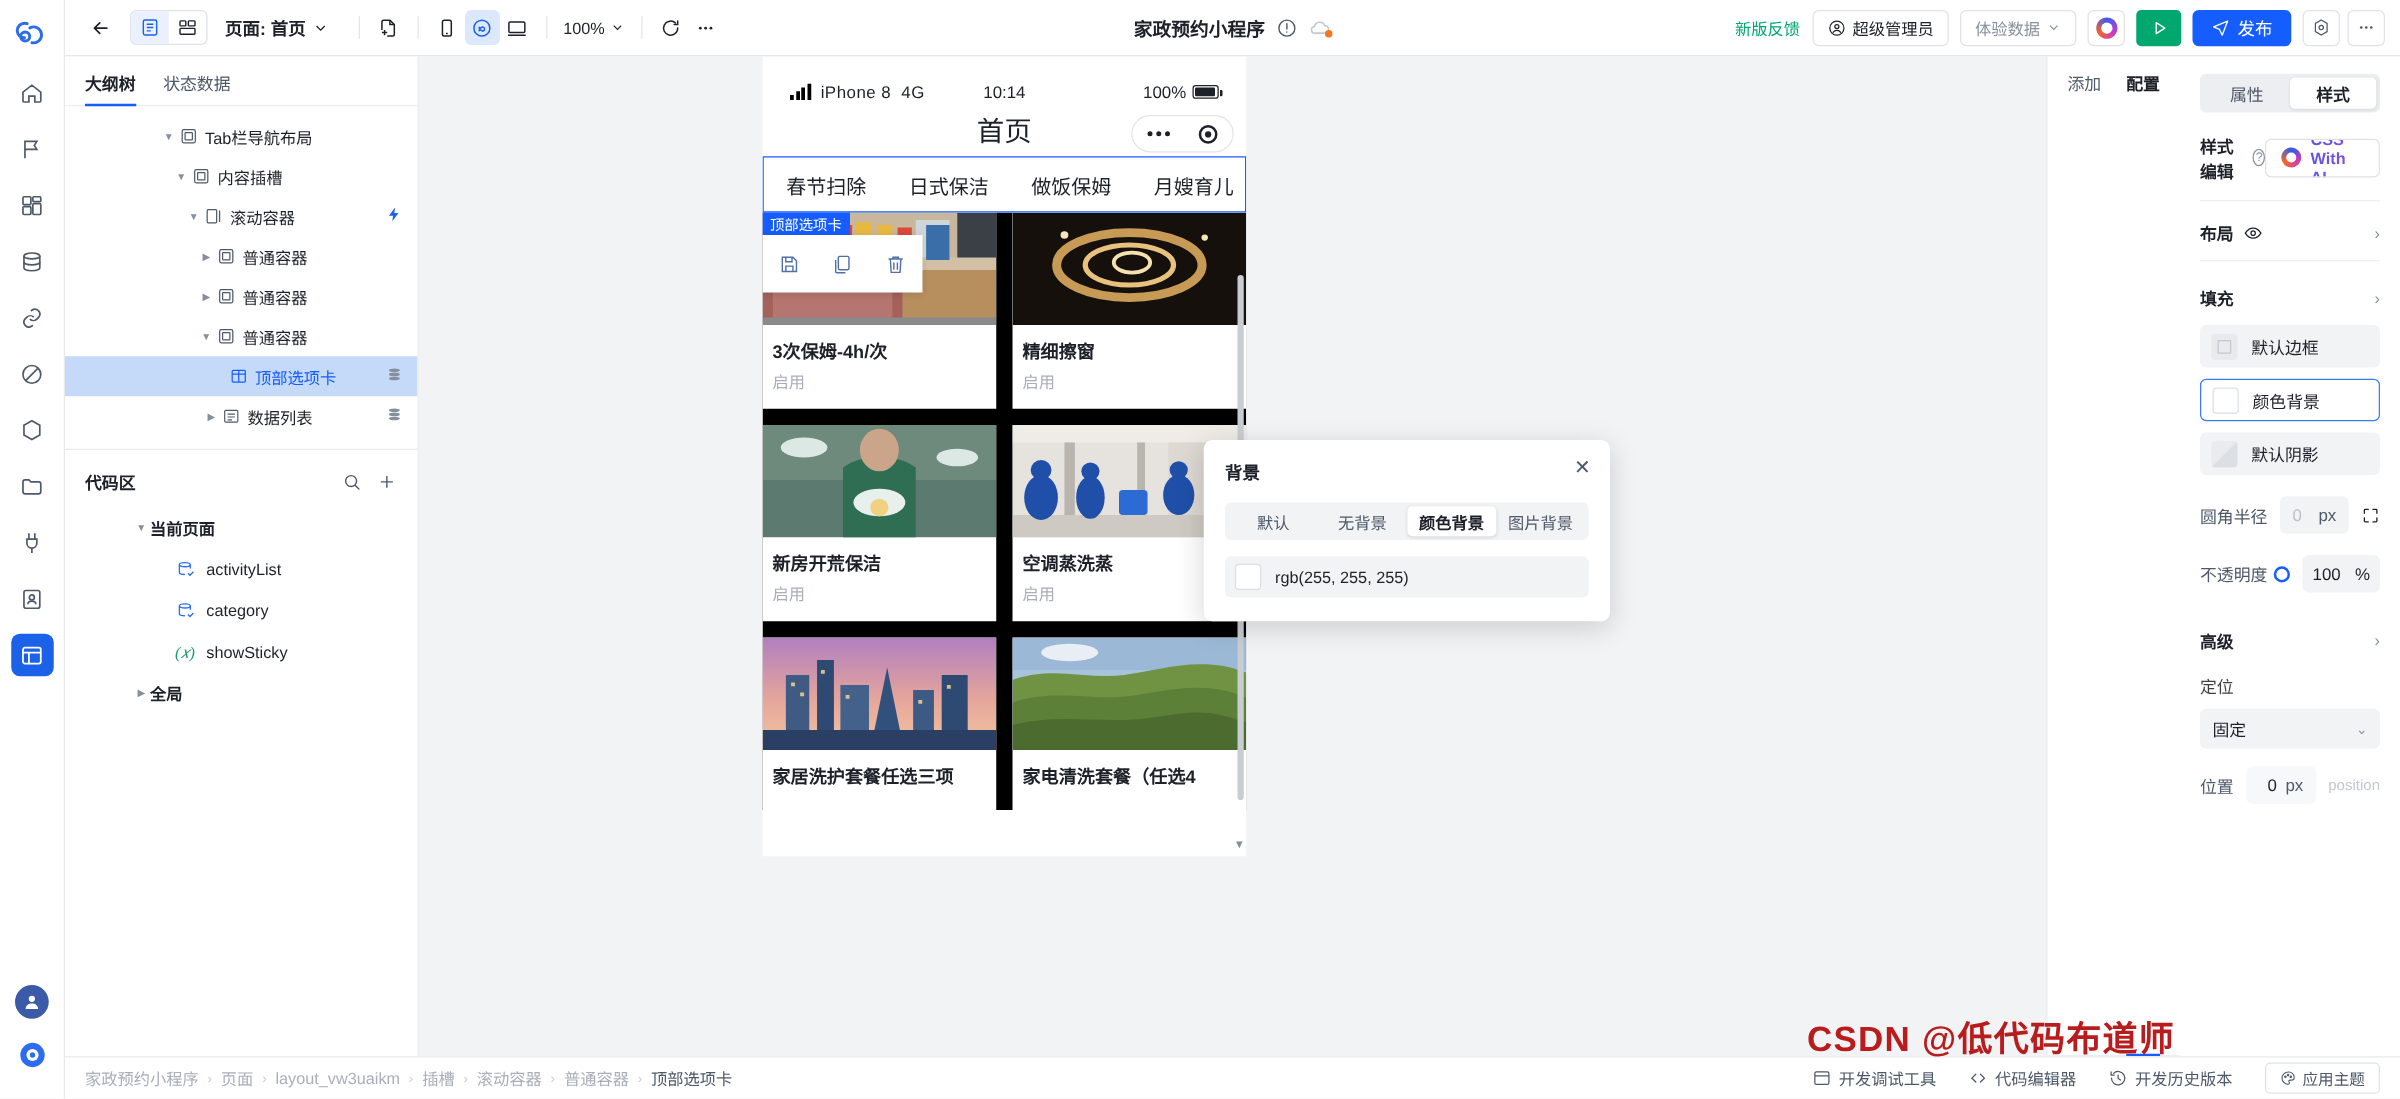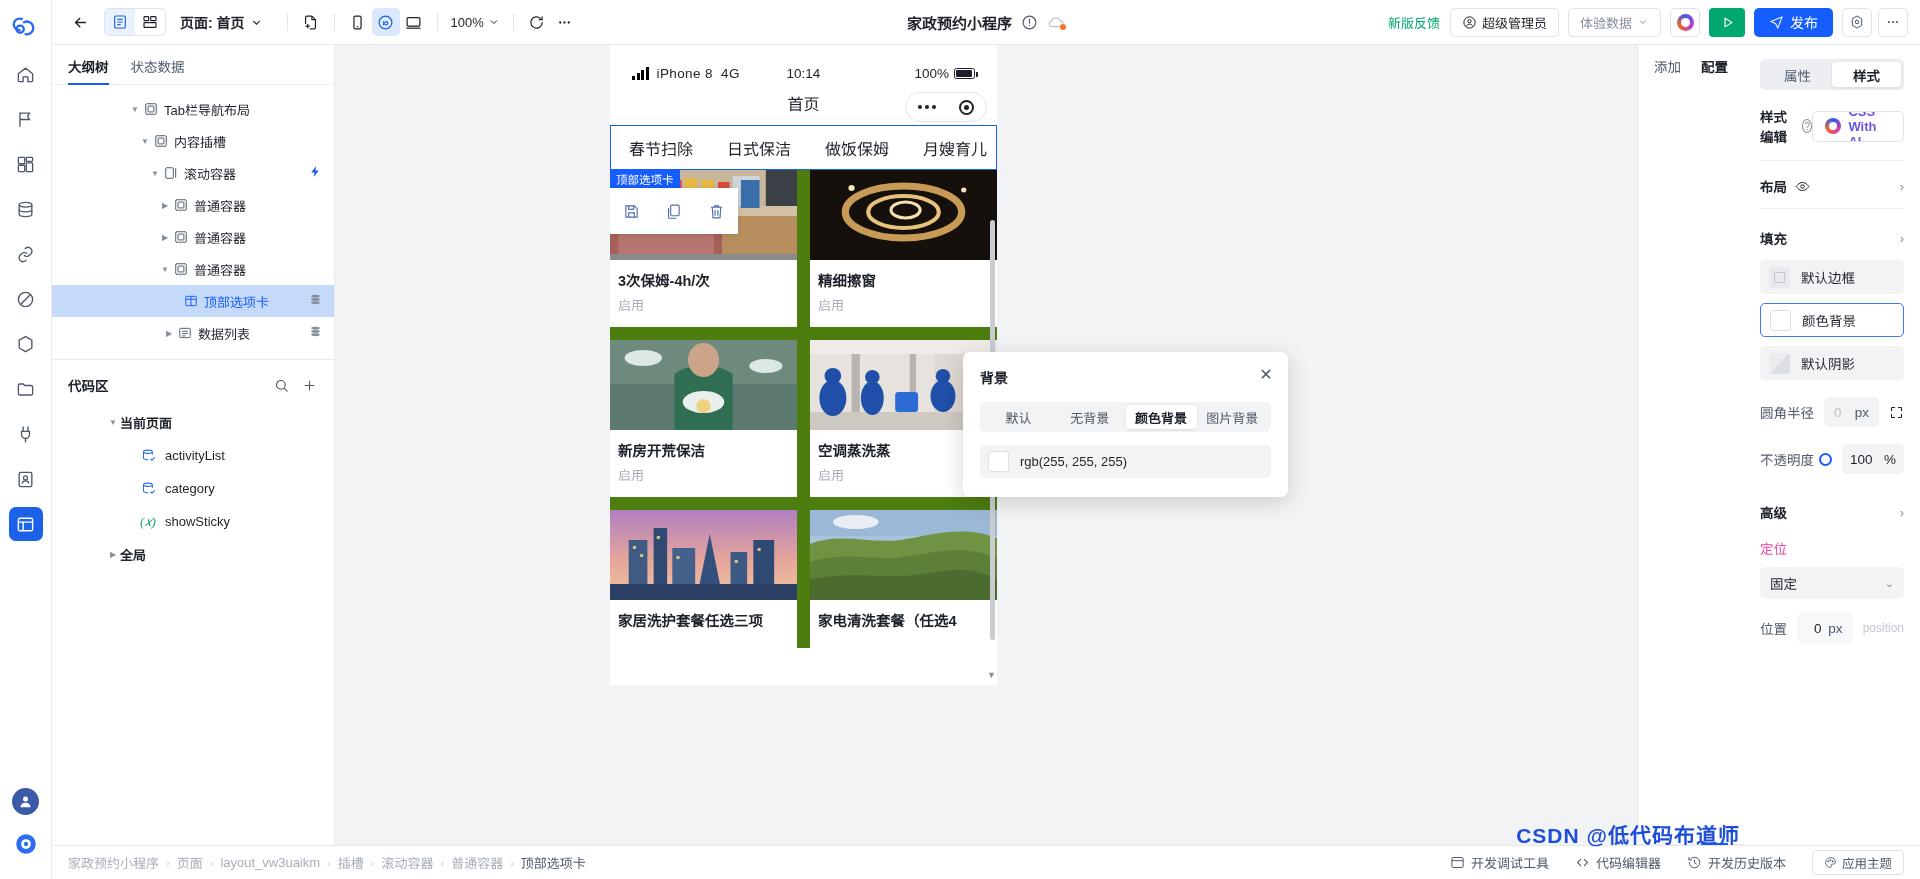--- a/index.html
+++ b/index.html
@@ -163,21 +163,21 @@
   .st-left { display: flex; align-items: center; letter-spacing: .4px; }
   .st-right { margin-left: auto; display: flex; align-items: center; gap: 5px; }
   .batt { width: 21px; height: 11px; border: 1.3px solid #1d2129; border-radius: 2.5px;
     position: relative; }
   .batt::after { content:""; position:absolute; right:-3.5px; top:3px; width:2px; height:5px;
     background:#1d2129; border-radius: 0 1px 1px 0; }
   .batt i { position: absolute; left: 1.3px; top: 1.3px; bottom: 1.3px; width: 16px; background: #1d2129;
     border-radius: 1px; }
   .navbar {
     height: 44px; display: flex; align-items: center; justify-content: center;
-    position: relative; font-size: 16px; color: #1d2129;
+    position: relative; font-size: 22px; color: #1d2129;
   }
   .capsule {
     position: absolute; right: 10px; top: 11px; width: 82px; height: 30px;
     border: 1px solid #e3e5e8; border-radius: 15px; display: flex; align-items: center;
     justify-content: space-around; background: #fff;
   }
   .cap-dots { display: flex; gap: 3px; }
   .cap-dots i { width: 4px; height: 4px; border-radius: 50%; background: #1d2129; display: block; }
   .cap-circ { width: 15px; height: 15px; border-radius: 50%; border: 2px solid #1d2129;
     display: flex; align-items: center; justify-content: center; }
@@ -194,21 +194,21 @@
   }
   .sel-toolbar {
     position: absolute; left: 0; top: 63px; width: 128px; height: 46px; background: #fff;
     display: flex; align-items: center; justify-content: space-around; z-index: 8;
     box-shadow: 0 1px 6px rgba(0,0,0,.12);
   }
   .sel-toolbar div { color: #4e6fa8; cursor: pointer; }
   .sel-toolbar svg { width: 17px; height: 17px; display: block; }
   .cardgrid {
     padding: 0 0 0 0; display: grid; grid-template-columns: 1fr 1fr; gap: 13px 13px;
-    background: #4d7c0f;
+    background: #000000;
   }
   .card { background: #fff; overflow: hidden; }
   .card .thumb { width: 100%; height: 90px; display: block; }
   .card .ttl { font-size: 14.5px; font-weight: 700; color: #1d2129; padding: 9px 8px 0 8px;
     white-space: nowrap; overflow: hidden; }
   .card .sub { font-size: 13px; color: #a9aeb8; padding: 5px 8px 13px 8px; }
   .vscroll {
     position: absolute; right: 2px; top: 175px; width: 5px; height: 420px;
     background: #c9ccd1; border-radius: 3px;
   }
@@ -305,42 +305,42 @@
   .sknob { width: 13px; height: 13px; border-radius: 50%; background: #fff;
     border: 2px solid #165dff; margin-left: -6px; flex: none; }
   .numbox { width: 62px; height: 30px; background: #f2f3f5; border-radius: 5px; display: flex;
     align-items: center; justify-content: space-between; padding: 0 8px; font-size: 13.5px;
     color: #1d2129; flex: none; }
   .select {
     height: 32px; background: #f2f3f5; border-radius: 5px; display: flex; align-items: center;
     padding: 0 10px; font-size: 13.5px; color: #1d2129; margin-top: 9px; cursor: pointer;
   }
   .select .chev { margin-left: auto; color: #86909c; font-size: 11px; }
-  .pos-label { font-size: 13.5px; color: #ec4899; margin-top: 16px; }
+  .pos-label { font-size: 13.5px; color: #404040; margin-top: 16px; }
 
   
   .bottombar {
     position: absolute; left: 52px; right: 0; bottom: 0; height: 34px; background: #fff;
     border-top: 1px solid #e8e9eb; display: flex; align-items: center; padding: 0 16px;
     z-index: 40;
   }
   .crumbs { display: flex; align-items: center; gap: 7px; font-size: 13px; color: #a9aeb8; }
   .crumbs .sep { color: #c9ccd1; font-size: 11px; }
   .crumbs .cur { color: #4e5969; }
   .crumbs span.c { cursor: pointer; }
   .bb-item { display: flex; align-items: center; gap: 6px; font-size: 13px; color: #4e5969;
     cursor: pointer; margin-left: 26px; white-space: nowrap; }
   .bb-item svg { width: 15px; height: 15px; }
   .theme-btn {
     display: flex; align-items: center; gap: 5px; height: 25px; padding: 0 11px;
     border: 1px solid #e0e2e6; border-radius: 4px; font-size: 12.5px; color: #4e5969;
     cursor: pointer; margin-left: 26px; white-space: nowrap;
   }
   .watermark {
-    position: absolute; right: 180px; bottom: 30px; font-size: 21px; color: #1d4ed8;
+    position: absolute; right: 180px; bottom: 30px; font-size: 28px; color: #b91c1c;
     font-weight: 700; z-index: 50; letter-spacing: 1px; white-space: nowrap;
   }
 </style>
 </head>
 <body>
 
 <div class="app">
 
   <div class="rail">
     <div class="rail-logo">

